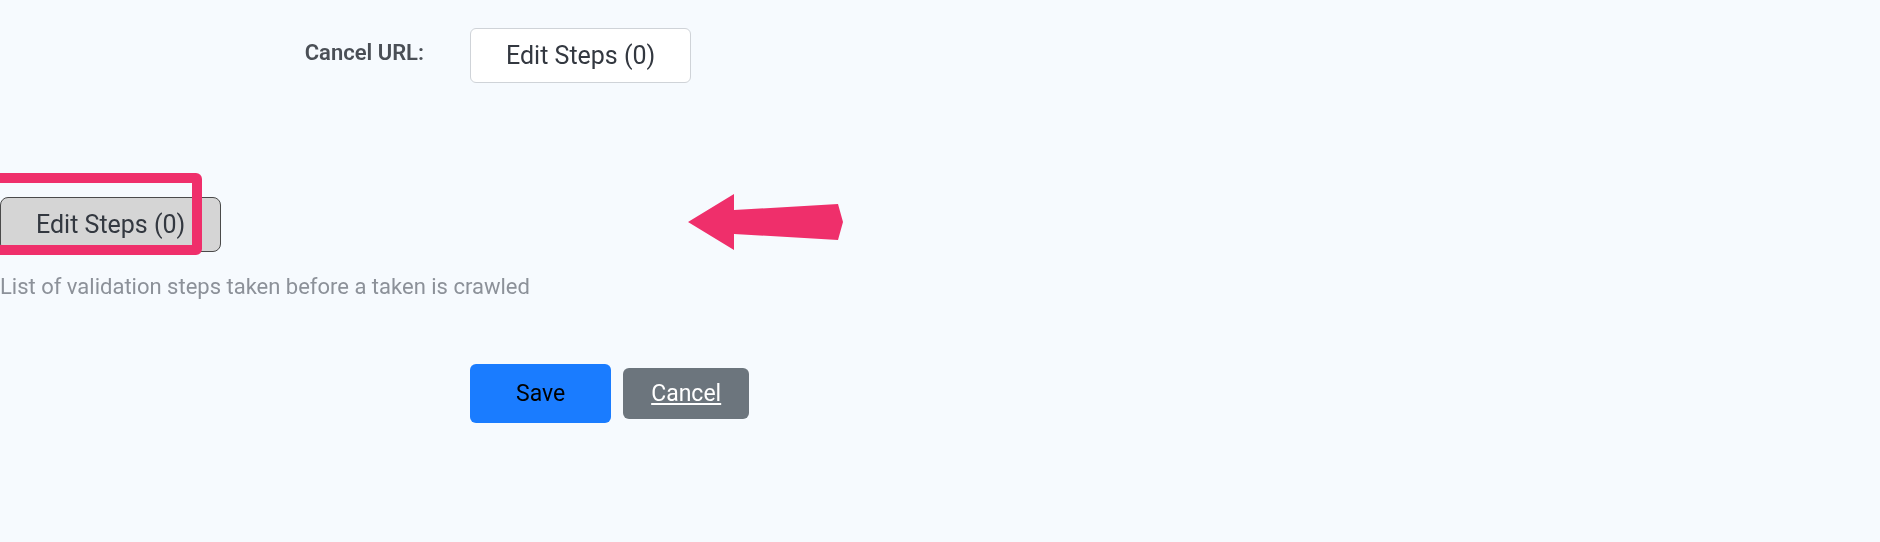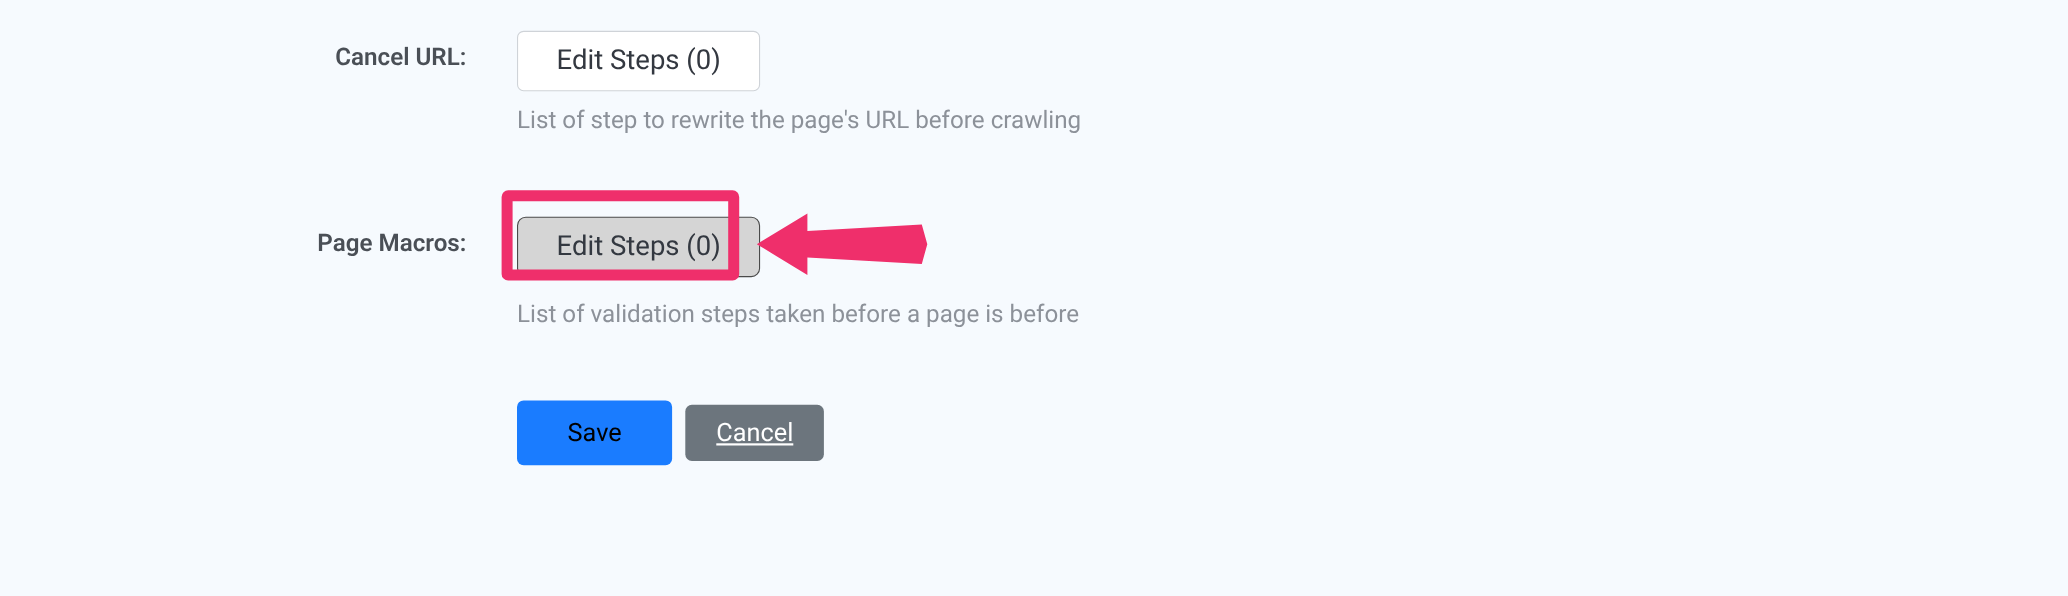--- a/index.html
+++ b/index.html
@@ -115,32 +115,30 @@
       display: inline-block;
     }
   </style>
 </head>
 <body>
 
 <div class="form-row row1">
   <div class="form-label">Cancel URL:</div>
   <div class="form-control-col">
     <button class="btn-outline">Edit Steps (0)</button>
-    <div class="help-text">List of step to rewrite the page's URL before crawling</div>
   </div>
 </div>
 
 <div class="form-row row2">
-  <div class="form-label" style="padding-top:24px">Page Macros:</div>
   <div class="form-control-col">
     <span class="btn-wrap">
       <button class="btn-outline highlighted" style="margin-top:12px;">Edit Steps (0)</button>
       <span class="highlight-box"></span>
     </span>
-    <div class="help-text" style="margin-top:22px">List of validation steps taken before a page is before</div>
+    <div class="help-text" style="margin-top:22px">List of validation steps taken before a taken is crawled</div>
   </div>
 </div>
 
 <div class="arrow-wrap">
   <svg width="160" height="80" viewBox="0 0 160 80">
     <g fill="#ef2f6b">
       <polygon points="0,40 46,12 46,28 150,22 155,40 150,58 46,52 46,68"></polygon>
     </g>
   </svg>
 </div>

